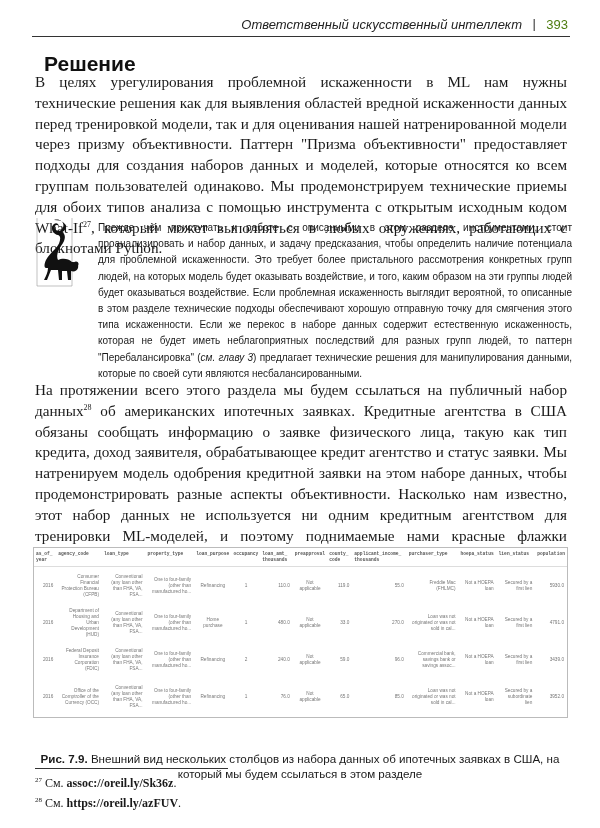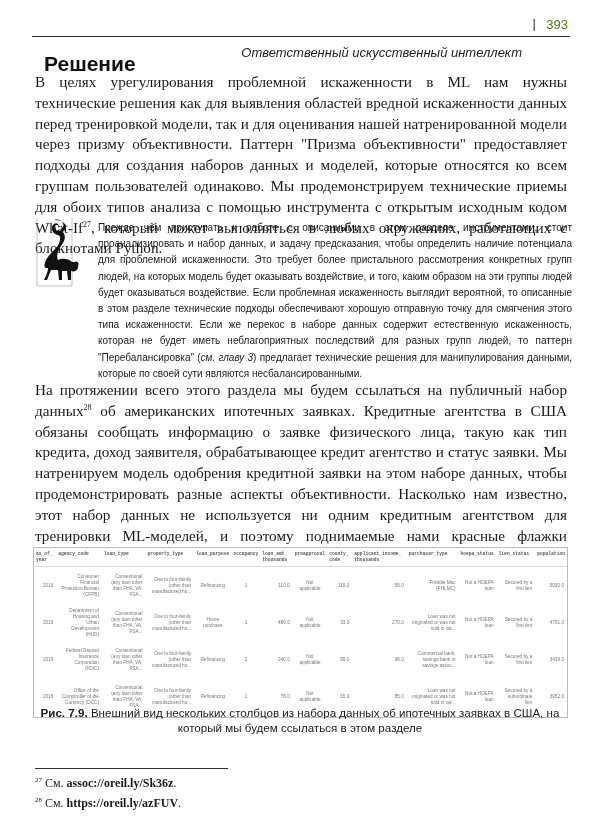--- a/index.html
+++ b/index.html
@@ -1,35 +1,35 @@
 <!DOCTYPE html>
 <html><head>
 <meta charset="utf-8">
 <style>
   html, body { margin: 0; padding: 0; background: #fff; }
   body { width: 600px; height: 828px; position: relative; overflow: hidden; color: #1a1a1a; }
   .header { position: absolute; left: 32px; top: 14px; width: 538px; height: 22px; border-bottom: 1.5px solid #333; }
-  .header-title { position: absolute; right: 48px; top: 3px; font-family: "Liberation Sans", sans-serif; font-style: italic; font-size: 13px; color: #222; margin-top: 28px; }
+  .header-title { position: absolute; right: 48px; top: 3px; font-family: "Liberation Sans", sans-serif; font-style: italic; font-size: 13px; color: #222; }
   .header-sep { position: absolute; right: 34px; top: 2px; font-family: "Liberation Sans", sans-serif; font-size: 13px; color: #333; }
   .header-page { position: absolute; right: 2px; top: 3px; font-family: "Liberation Sans", sans-serif; font-size: 13px; color: #4d7c0f; }
   h1 { position: absolute; left: 34px; top: 42px; margin: 10px; font-family: "Liberation Sans", sans-serif; font-weight: bold; font-size: 21px; color: #111; }
   .para { position: absolute; left: 35px; width: 532px; margin: 0; font-family: "Liberation Serif", serif; font-size: 15.2px; line-height: 20.8px; text-align: justify; color: #1a1a1a; }
   .p1 { top: 72px; }
   .p2 { top: 380px; }
   sup { font-size: 8px; line-height: 0; vertical-align: super; }
   .note { position: absolute; left: 32px; top: 214px; width: 536px; height: 160px; }
   .lemur { position: absolute; left: 2px; top: 2px; width: 48px; height: 72px; }
   .note-text { position: absolute; left: 60px; top: 0; width: 474px; margin: 6px; font-family: "Liberation Sans", sans-serif; font-size: 10px; line-height: 16.2px; text-align: justify; color: #1a1a1a; }
   .note-text i { font-style: italic; }
   .figure { position: absolute; left: 33px; top: 547px; width: 533px; height: 169px; border: 1px solid #bbb; background: #fff; }
   table { border-collapse: collapse; width: 100%; font-family: "Liberation Sans", sans-serif; }
   th { font-family: "Liberation Mono", monospace; font-size: 4.6px; font-weight: bold; color: #555; text-align: left; padding: 3px 2px 4px 2px; vertical-align: top; border-bottom: 1px solid #ddd; line-height: 5.5px; }
   td { font-size: 4.7px; color: #777; text-align: right; padding: 3px 3px; line-height: 6px; vertical-align: middle; height: 31px; }
   td.c { text-align: center; }
-  .caption { position: absolute; left: 32px; top: 706px; width: 536px; text-align: center; font-family: "Liberation Sans", sans-serif; font-size: 11.6px; line-height: 14.5px; color: #1a1a1a; }
+  .caption { position: absolute; left: 32px; top: 752px; width: 536px; text-align: center; font-family: "Liberation Sans", sans-serif; font-size: 11.6px; line-height: 14.5px; color: #1a1a1a; }
   .caption b { font-weight: bold; }
   .fn-rule { position: absolute; left: 35px; top: 768px; width: 193px; border-top: 1.5px solid #333; }
   .fn { position: absolute; left: 35px; font-family: "Liberation Serif", serif; font-size: 12px; color: #1a1a1a; }
   .fn1 { top: 776px; }
   .fn2 { top: 796px; }
   .fn b { font-weight: bold; }
   .fn sup { font-size: 7px; }
 </style>
 </head>
 <body>

